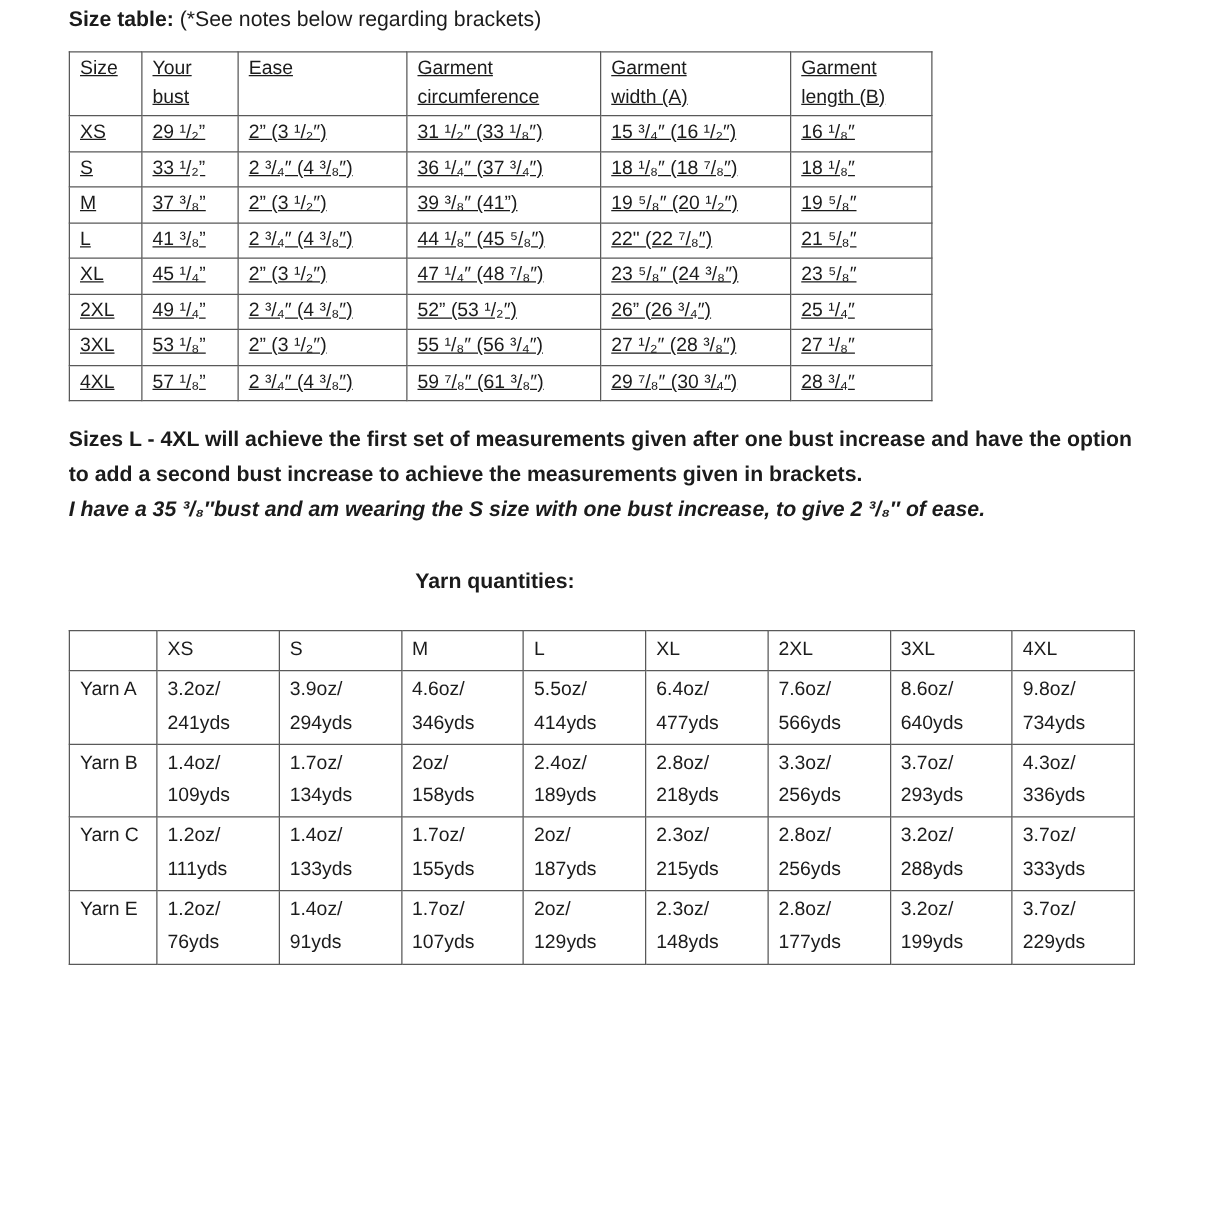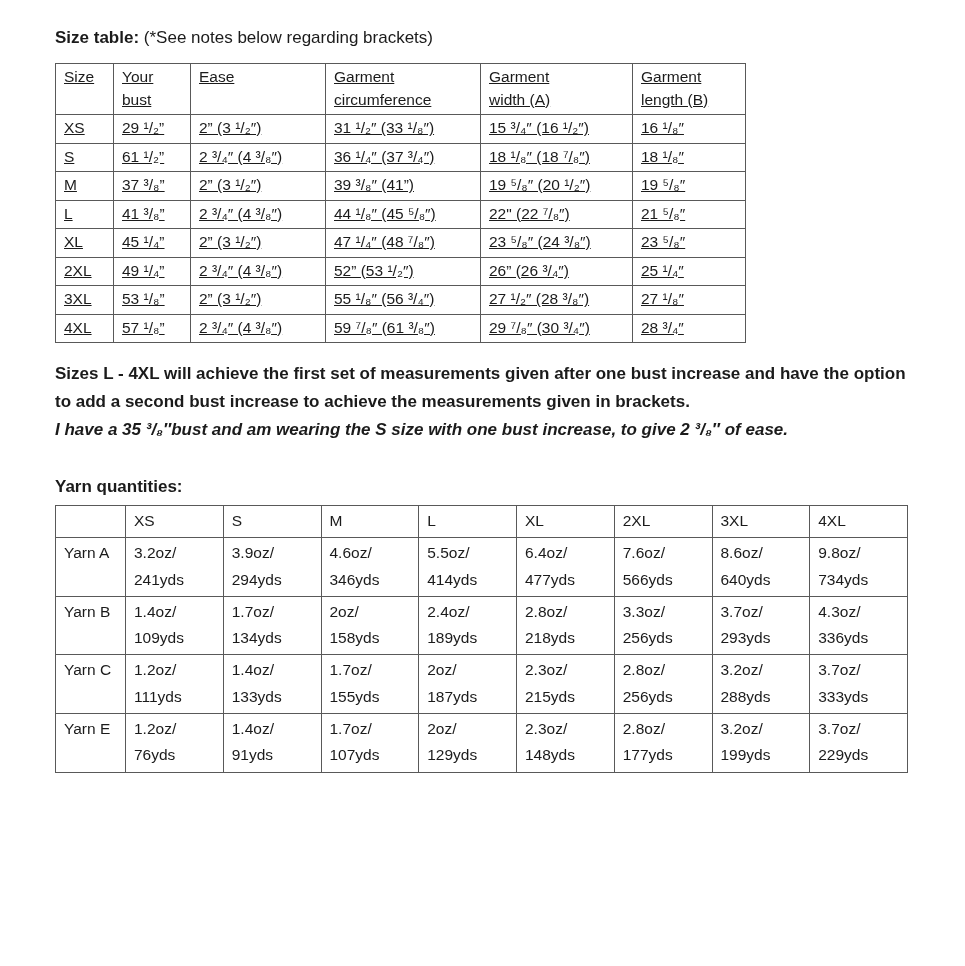--- a/index.html
+++ b/index.html
@@ -9,21 +9,21 @@
     background: #ffffff;
     width: 965px;
     height: 966px;
     font-family: "Liberation Sans", sans-serif;
     color: #1b1b1b;
     overflow: hidden;
   }
   .page {
     width: 777px;
     height: 966px;
-    padding: 26px 40px 0 55px;
+    padding: 4px 40px 0 55px;
   }
   .heading {
     font-size: 17px;
     font-weight: bold;
     margin: 0 0 13px 0;
     line-height: 24px;
   }
   .heading .heading-note {
     font-weight: normal;
   }
@@ -55,21 +55,22 @@
   .notes {
     font-size: 17px;
     font-weight: bold;
     line-height: 28px;
     margin: 0;
   }
   .notes.italic {
     font-style: italic;
   }
   .yarn-heading {
-    margin: 31px 0 6px 0;
+    margin: 31px 0 27px 0;
+    text-align: center;
   }
   .yarn-table {
     width: 853px;
     font-size: 15.5px;
   }
   .yarn-table td, .yarn-table th {
     line-height: 26.3px;
   }
 </style>
 </head>
@@ -106,21 +107,21 @@
         <tr>
           <td>XS</td>
           <td>29 ¹/₂”</td>
           <td>2” (3 ¹/₂″)</td>
           <td>31 ¹/₂″ (33 ¹/₈″)</td>
           <td>15 ³/₄″ (16 ¹/₂″)</td>
           <td>16 ¹/₈″</td>
         </tr>
         <tr>
           <td>S</td>
-          <td>61 ¹/₂”</td>
+          <td>33 ¹/₂”</td>
           <td>2 ³/₄″ (4 ³/₈″)</td>
           <td>36 ¹/₄″ (37 ³/₄″)</td>
           <td>18 ¹/₈″ (18 ⁷/₈″)</td>
           <td>18 ¹/₈″</td>
         </tr>
         <tr>
           <td>M</td>
           <td>37 ³/₈”</td>
           <td>2” (3 ¹/₂″)</td>
           <td>39 ³/₈″ (41”)</td>

